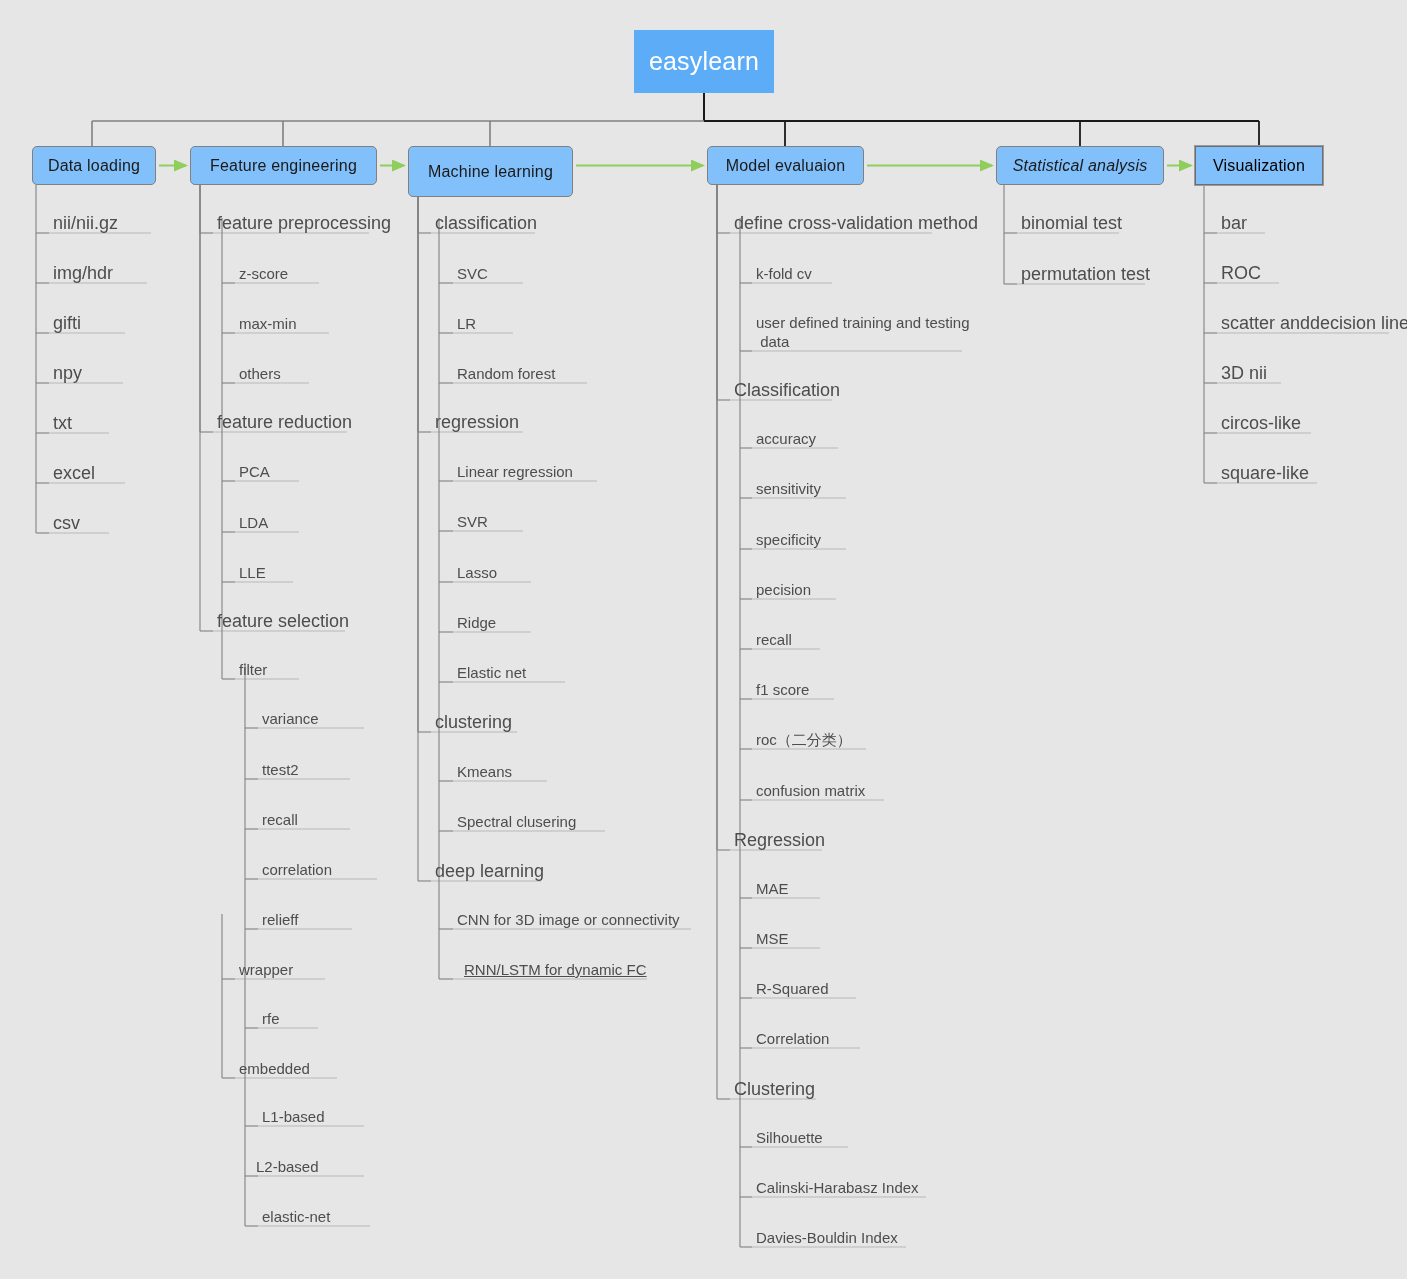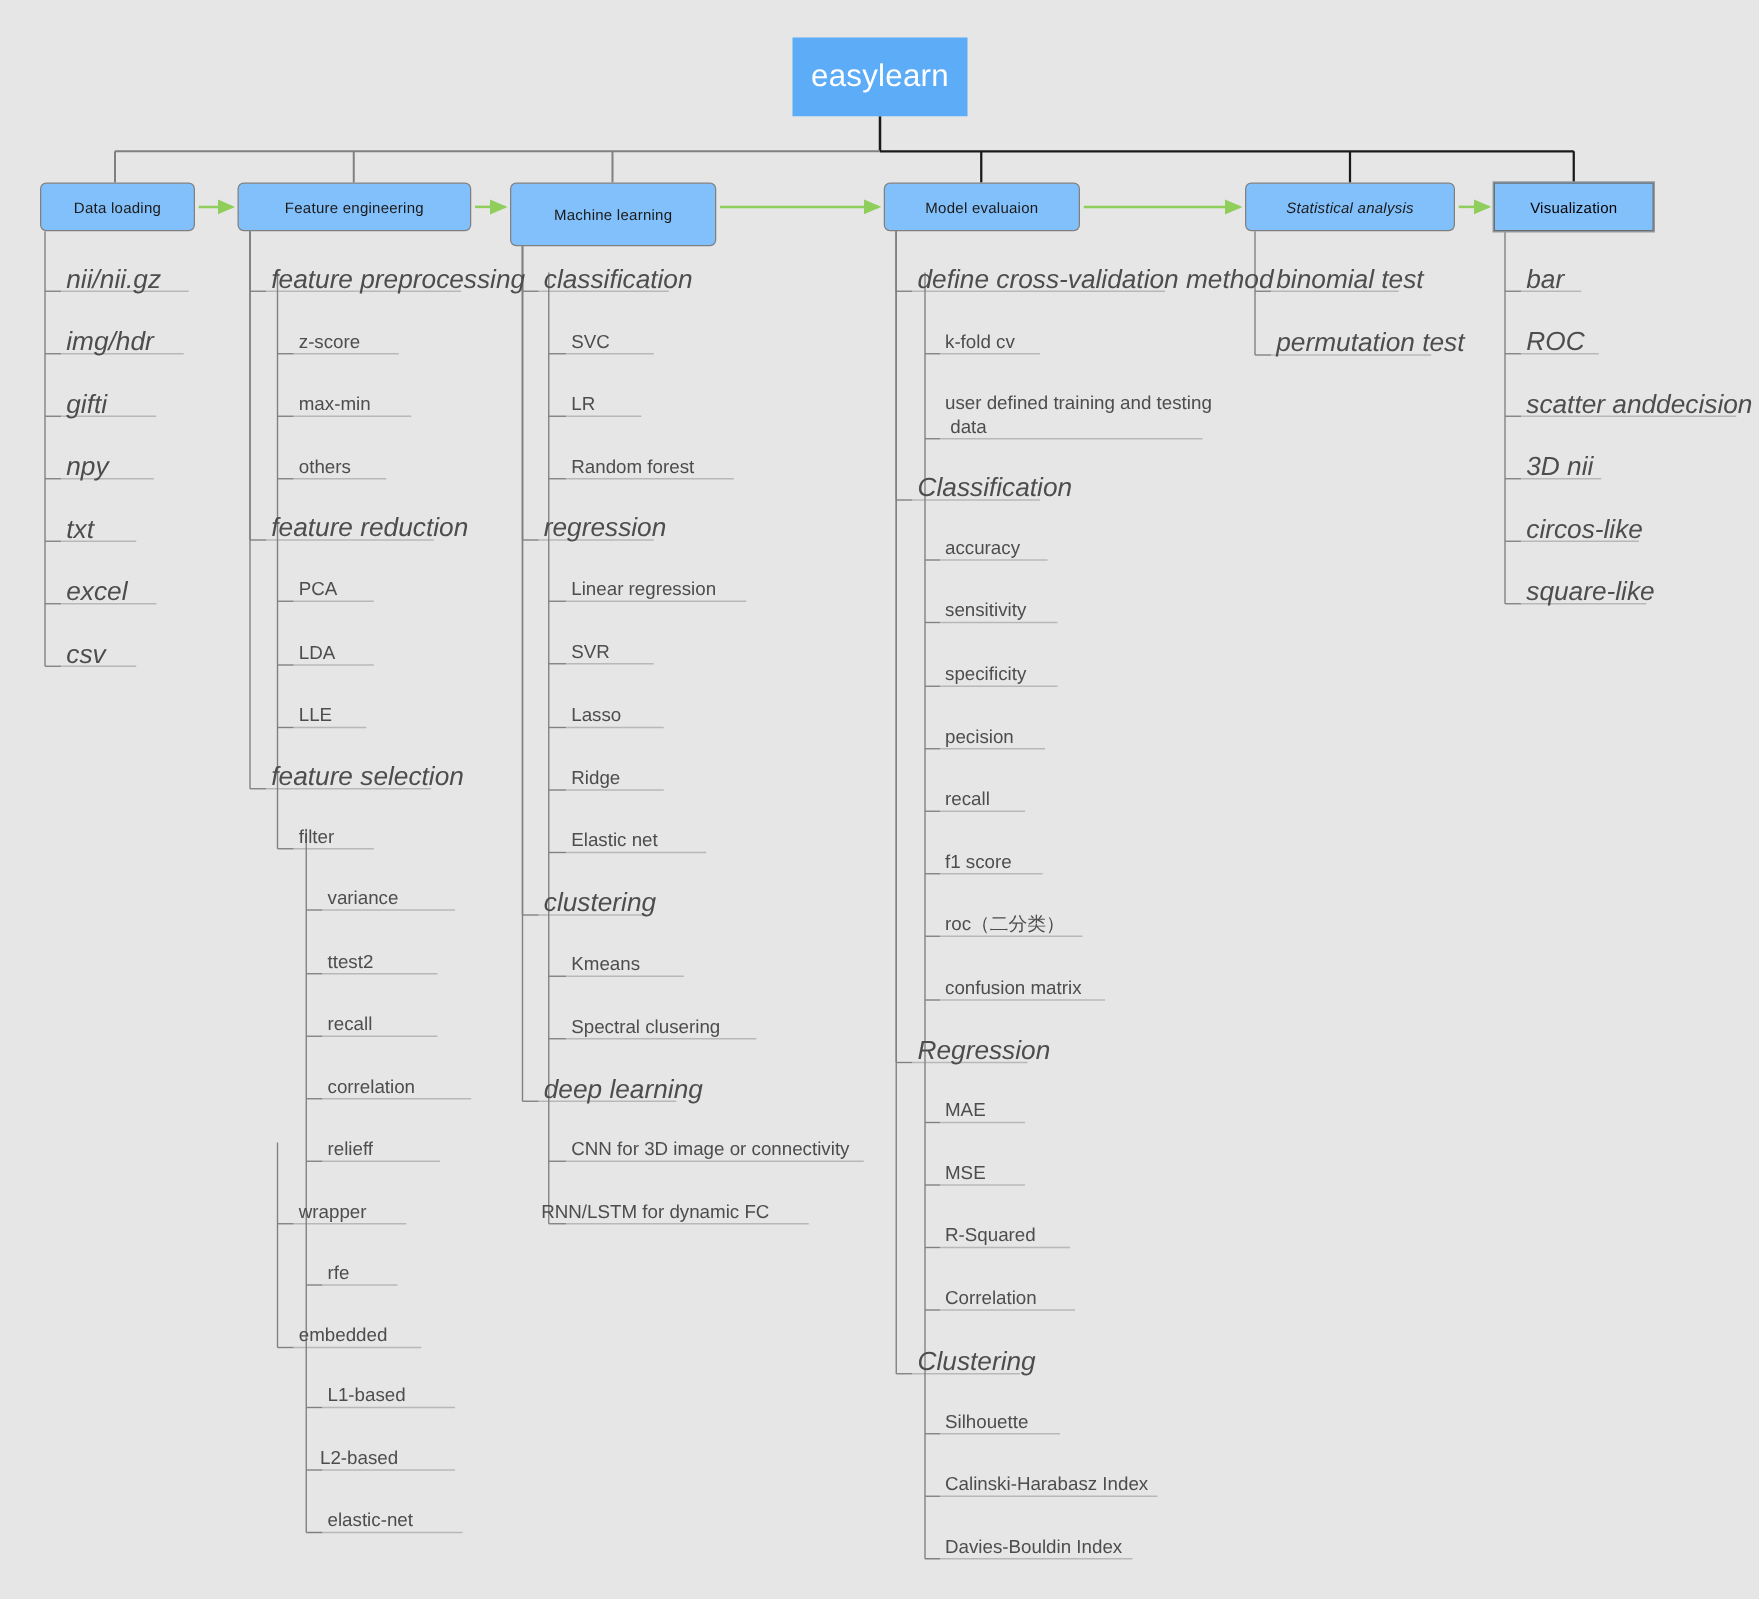--- a/index.html
+++ b/index.html
@@ -14,21 +14,21 @@
   svg.wires{position:absolute;left:0;top:0;width:1407px;height:1279px;pointer-events:none;}
 
   .node{
     position:absolute;
     background:#82c0fb;
     border:1px solid #808080;
     border-radius:5px;
     color:#1a1a1a;
     display:flex;align-items:center;justify-content:center;
     box-sizing:border-box;
-    font-size:12px;
+    font-size:16px;
     letter-spacing:.2px;
     white-space:nowrap;
   }
   .node.root{
     background:#5cacf7;
     border:none;border-radius:0;
     color:#ffffff;
     font-size:25px;
   }
   .node.selected{
@@ -39,21 +39,21 @@
   }
 
   .leaf{
     position:absolute;
     color:#4d4d4d;
     font-size:15px;
     line-height:19px;
     white-space:pre;
     box-sizing:border-box;
   }
-  .leaf.l1{font-size:21px;font-style:italic;}
+  .leaf.l1{font-size:18px;}
 </style>
 </head>
 <body>
 
 <div id="canvas">
   <svg class="wires">
     <defs>
       <marker id="ah" markerWidth="7" markerHeight="7" refX="6" refY="3.0" orient="auto">
         <path d="M0,0 L7,3 L0,6 Z" fill="#8fce5a"></path>
       </marker>
@@ -302,21 +302,21 @@
       <div class="leaf" style="left: 457px; top: 462px;">Linear regression</div>
       <div class="leaf" style="left: 457px; top: 512px;">SVR</div>
       <div class="leaf" style="left: 457px; top: 563px;">Lasso</div>
       <div class="leaf" style="left: 457px; top: 613px;">Ridge</div>
       <div class="leaf" style="left: 457px; top: 663px;">Elastic net</div>
       <div class="leaf l1" style="left: 435px; top: 713px;">clustering</div>
       <div class="leaf" style="left: 457px; top: 762px;">Kmeans</div>
       <div class="leaf" style="left: 457px; top: 812px;">Spectral clusering</div>
       <div class="leaf l1" style="left: 435px; top: 862px;">deep learning</div>
       <div class="leaf" style="left: 457px; top: 910px;">CNN for 3D image or connectivity</div>
-      <div class="leaf" style="left: 433px; top: 960px;">RNN/LSTM for dynamic FC</div>
+      <div class="leaf" style="left: 464px; top: 960px; text-decoration: underline;">RNN/LSTM for dynamic FC</div>
       <div class="leaf l1" style="left: 734px; top: 214px;">define cross-validation method</div>
       <div class="leaf" style="left: 756px; top: 264px;">k-fold cv</div>
       <div class="leaf" style="left: 756px; top: 313px;">user defined training and testing
  data</div>
       <div class="leaf l1" style="left: 734px; top: 381px;">Classification</div>
       <div class="leaf" style="left: 756px; top: 429px;">accuracy</div>
       <div class="leaf" style="left: 756px; top: 479px;">sensitivity</div>
       <div class="leaf" style="left: 756px; top: 530px;">specificity</div>
       <div class="leaf" style="left: 756px; top: 580px;">pecision</div>
       <div class="leaf" style="left: 756px; top: 630px;">recall</div>

